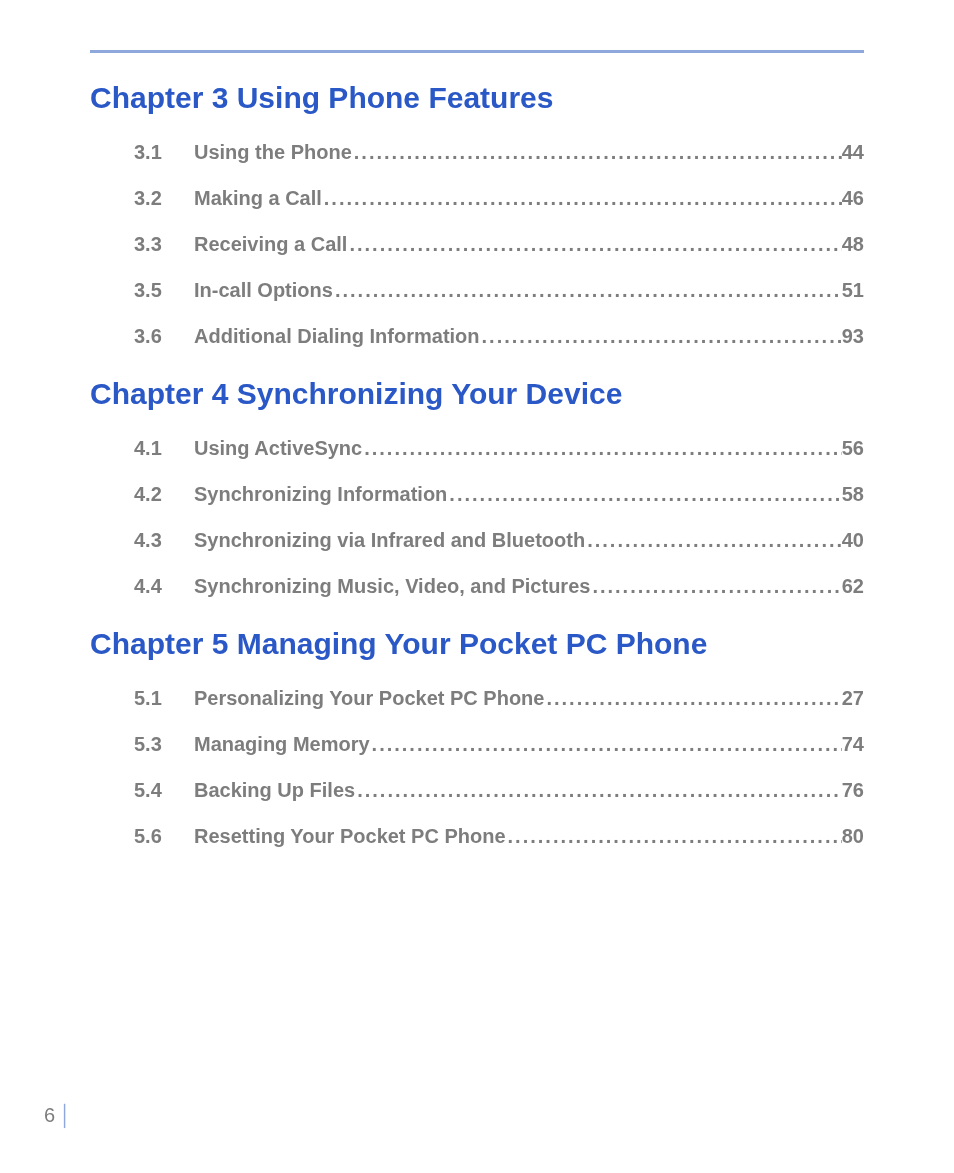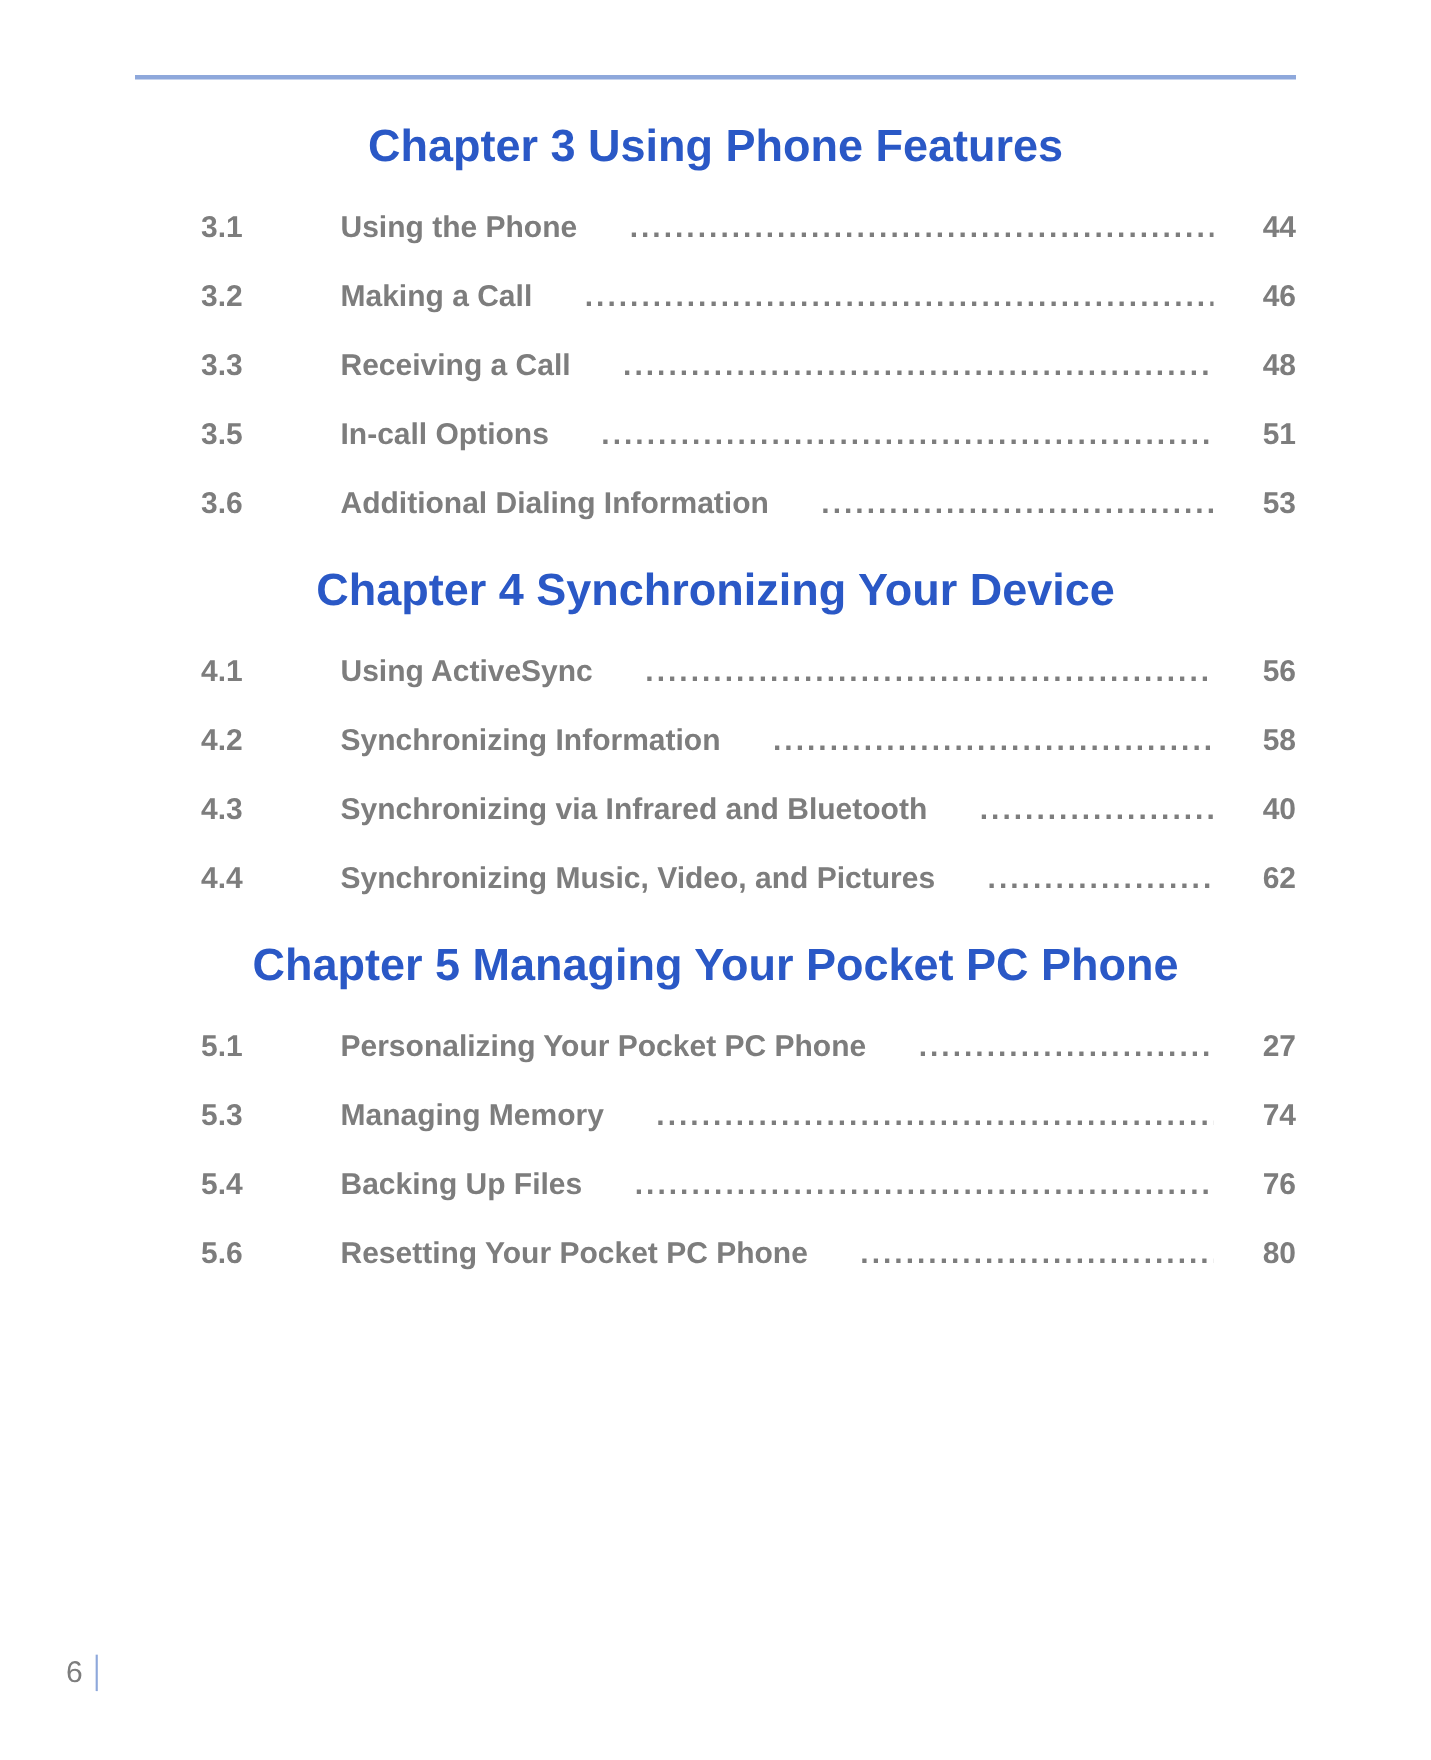--- a/index.html
+++ b/index.html
@@ -15,36 +15,34 @@
       height: 3px;
       background: #8ea8db;
       margin-bottom: 28px;
     }
     .chapter-title {
       color: #2a58c6;
       font-size: 30px;
       font-weight: bold;
       margin-bottom: 26px;
       margin-top: 14px;
-      text-align: center;
     }
     .chapter-title:first-of-type { margin-top: 0; }
     .toc-block {
       margin-left: 44px;
       margin-bottom: 30px;
     }
     .toc-row {
       display: flex;
       align-items: baseline;
       color: #7d7d7d;
       font-weight: bold;
       font-size: 20px;
       line-height: 1.1;
       margin-bottom: 24px;
-      gap: 33px;
     }
     .toc-num {
       width: 60px;
       flex: 0 0 60px;
     }
     .toc-label { white-space: nowrap; }
     .toc-leader {
       flex: 1 1 auto;
       overflow: hidden;
       white-space: nowrap;
@@ -100,21 +98,21 @@
   <div class="toc-row">
     <span class="toc-num">3.5</span>
     <span class="toc-label">In-call Options</span>
     <span class="toc-leader"></span>
     <span class="toc-page">51</span>
   </div>
   <div class="toc-row">
     <span class="toc-num">3.6</span>
     <span class="toc-label">Additional Dialing Information</span>
     <span class="toc-leader"></span>
-    <span class="toc-page">53</span>
+    <span class="toc-page">93</span>
   </div>
 </div>
 
 <div class="chapter-title">Chapter 4  Synchronizing Your Device</div>
 <div class="toc-block">
   <div class="toc-row">
     <span class="toc-num">4.1</span>
     <span class="toc-label">Using ActiveSync</span>
     <span class="toc-leader"></span>
     <span class="toc-page">56</span>

